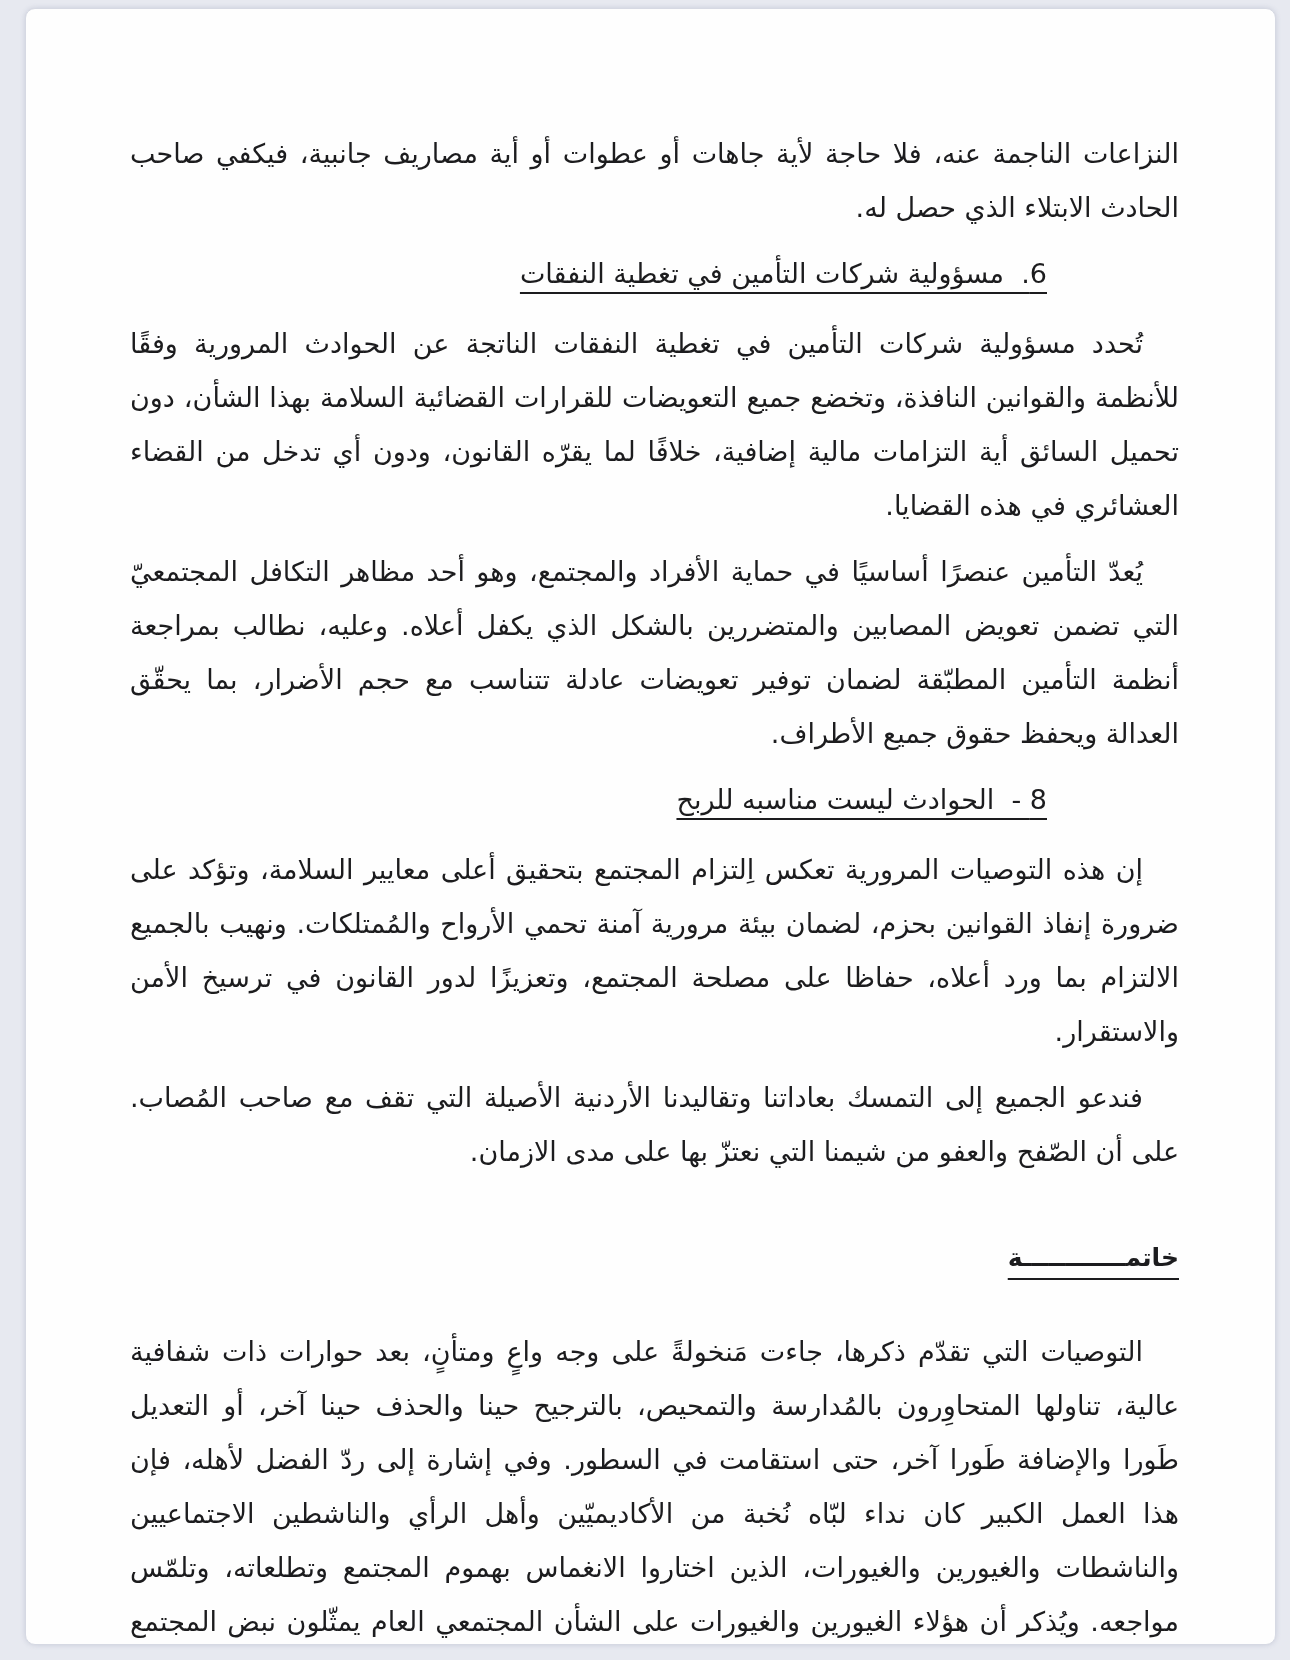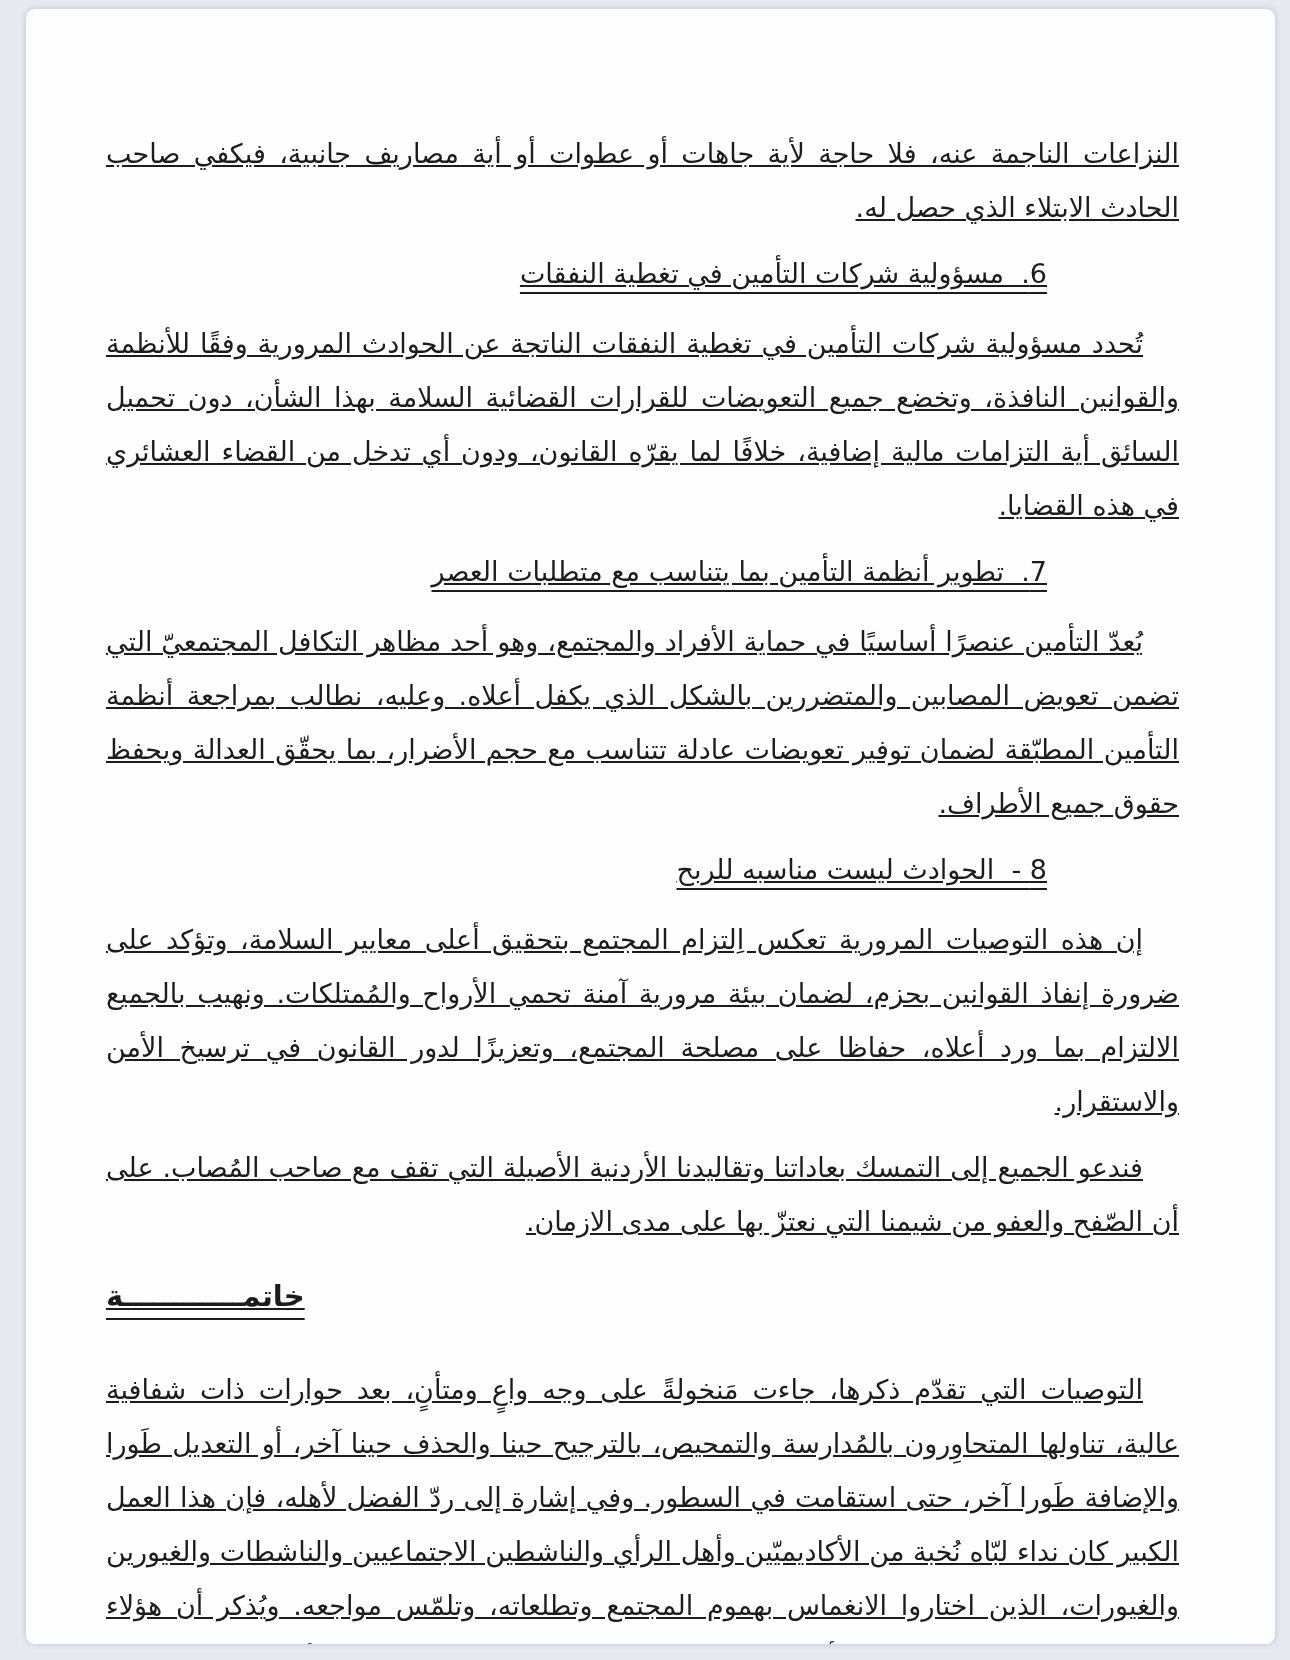--- a/index.html
+++ b/index.html
@@ -24,66 +24,64 @@
     background: #fefefe;
     border: 1px solid #d6d9e3;
     border-radius: 10px;
     box-shadow: 0 0 5px rgba(110, 118, 150, 0.25);
     overflow: hidden;
   }
   .content {
     direction: rtl;
     box-sizing: border-box;
     height: 100%;
-    padding: 118px 96px 30px 80px;
+    padding: 118px 96px 30px 104px;
     color: #1c1c1e;
     font-size: 27px;
     line-height: 54px;
     text-align: justify;
-    text-decoration: underline;
   }
   .para {
     margin: 0 0 12px 0;
   }
   .para.indent {
     text-indent: 36px;
   }
   .section-heading {
     font-size: 27px;
     font-weight: normal;
     margin: 8px 132px 16px 0;
     line-height: 54px;
     text-decoration: underline;
     text-underline-offset: 9px;
     text-decoration-thickness: 1.6px;
   }
   .conclusion-heading {
-    font-size: 29px;
+    font-size: 25px;
     font-weight: bold;
-    text-align: left;
-    margin: 20px 0 40px 0;
+    text-align: right;
+    margin: 52px 0 40px 0;
     line-height: 54px;
     text-decoration: underline;
     text-underline-offset: 12px;
     text-decoration-thickness: 2px;
   }
 </style>
 </head>
 <body>
 
 <div class="page">
   <div class="content" dir="rtl">
 
     <p class="para">النزاعات الناجمة عنه، فلا حاجة لأية جاهات أو عطوات أو أية مصاريف جانبية، فيكفي صاحب الحادث الابتلاء الذي حصل له.</p>
 
     <h2 class="section-heading">6.&nbsp; مسؤولية شركات التأمين في تغطية النفقات</h2>
 
     <p class="para indent">تُحدد مسؤولية شركات التأمين في تغطية النفقات الناتجة عن الحوادث المرورية وفقًا للأنظمة والقوانين النافذة، وتخضع جميع التعويضات للقرارات القضائية السلامة بهذا الشأن، دون تحميل السائق أية التزامات مالية إضافية، خلافًا لما يقرّه القانون، ودون أي تدخل من القضاء العشائري في هذه القضايا.</p>
 
-    <h2 class="section-heading">7.&nbsp; تطوير أنظمة التأمين بما يتناسب مع متطلبات العصر</h2>
 
     <p class="para indent">يُعدّ التأمين عنصرًا أساسيًا في حماية الأفراد والمجتمع، وهو أحد مظاهر التكافل المجتمعيّ التي تضمن تعويض المصابين والمتضررين بالشكل الذي يكفل أعلاه. وعليه، نطالب بمراجعة أنظمة التأمين المطبّقة لضمان توفير تعويضات عادلة تتناسب مع حجم الأضرار، بما يحقّق العدالة ويحفظ حقوق جميع الأطراف.</p>
 
     <h2 class="section-heading">8 -&nbsp; الحوادث ليست مناسبه للربح</h2>
 
     <p class="para indent">إن هذه التوصيات المرورية تعكس اِلتزام المجتمع بتحقيق أعلى معايير السلامة، وتؤكد على ضرورة إنفاذ القوانين بحزم، لضمان بيئة مرورية آمنة تحمي الأرواح والمُمتلكات. ونهيب بالجميع الالتزام بما ورد أعلاه، حفاظا على مصلحة المجتمع، وتعزيزًا لدور القانون في ترسيخ الأمن والاستقرار.</p>
 
     <p class="para indent">فندعو الجميع إلى التمسك بعاداتنا وتقاليدنا الأردنية الأصيلة التي تقف مع صاحب المُصاب. على أن الصّفح والعفو من شيمنا التي نعتزّ بها على مدى الازمان.</p>
 
     <h1 class="conclusion-heading">خاتمــــــــــــة</h1>

